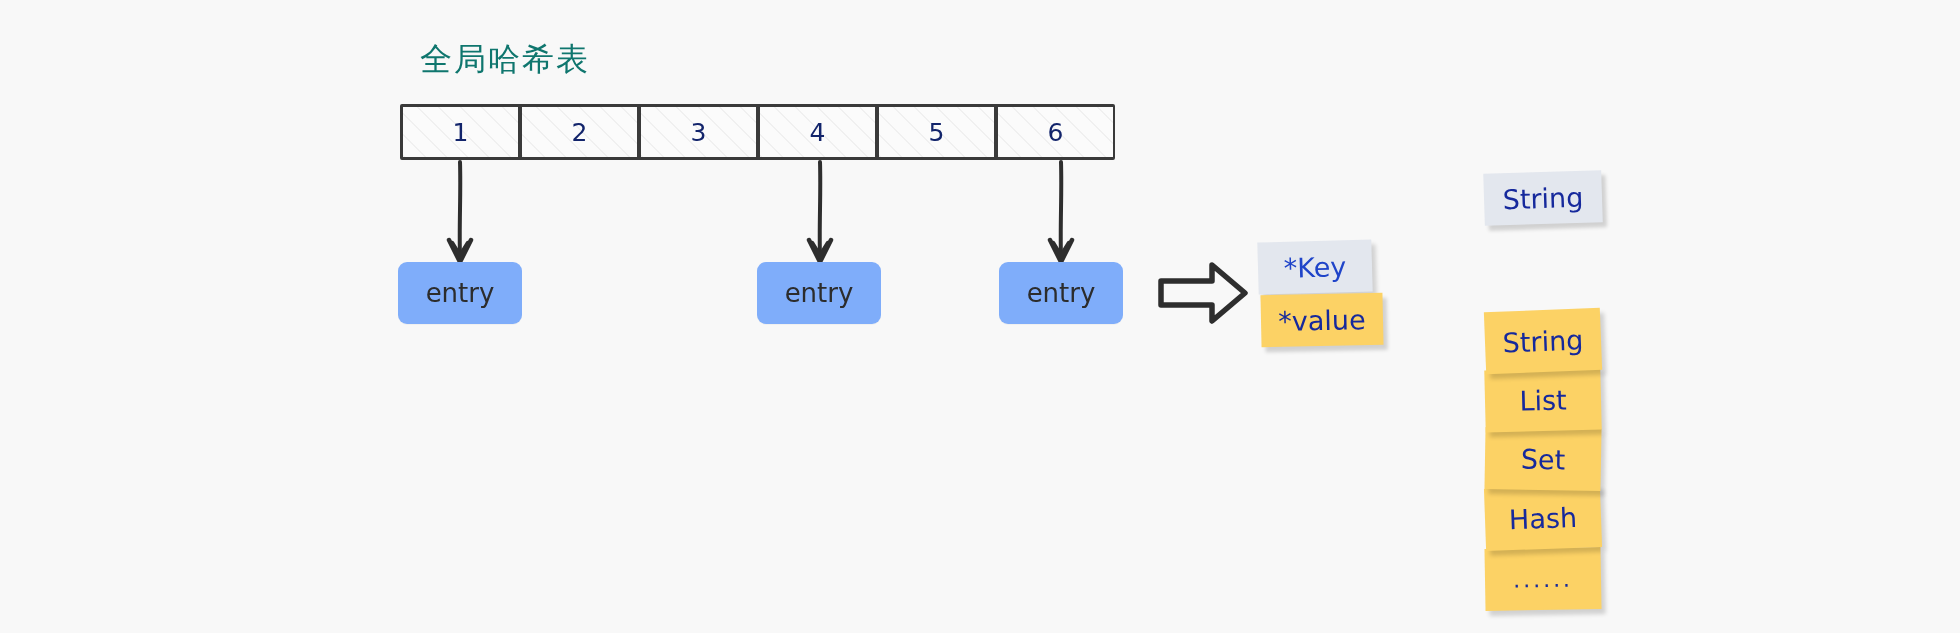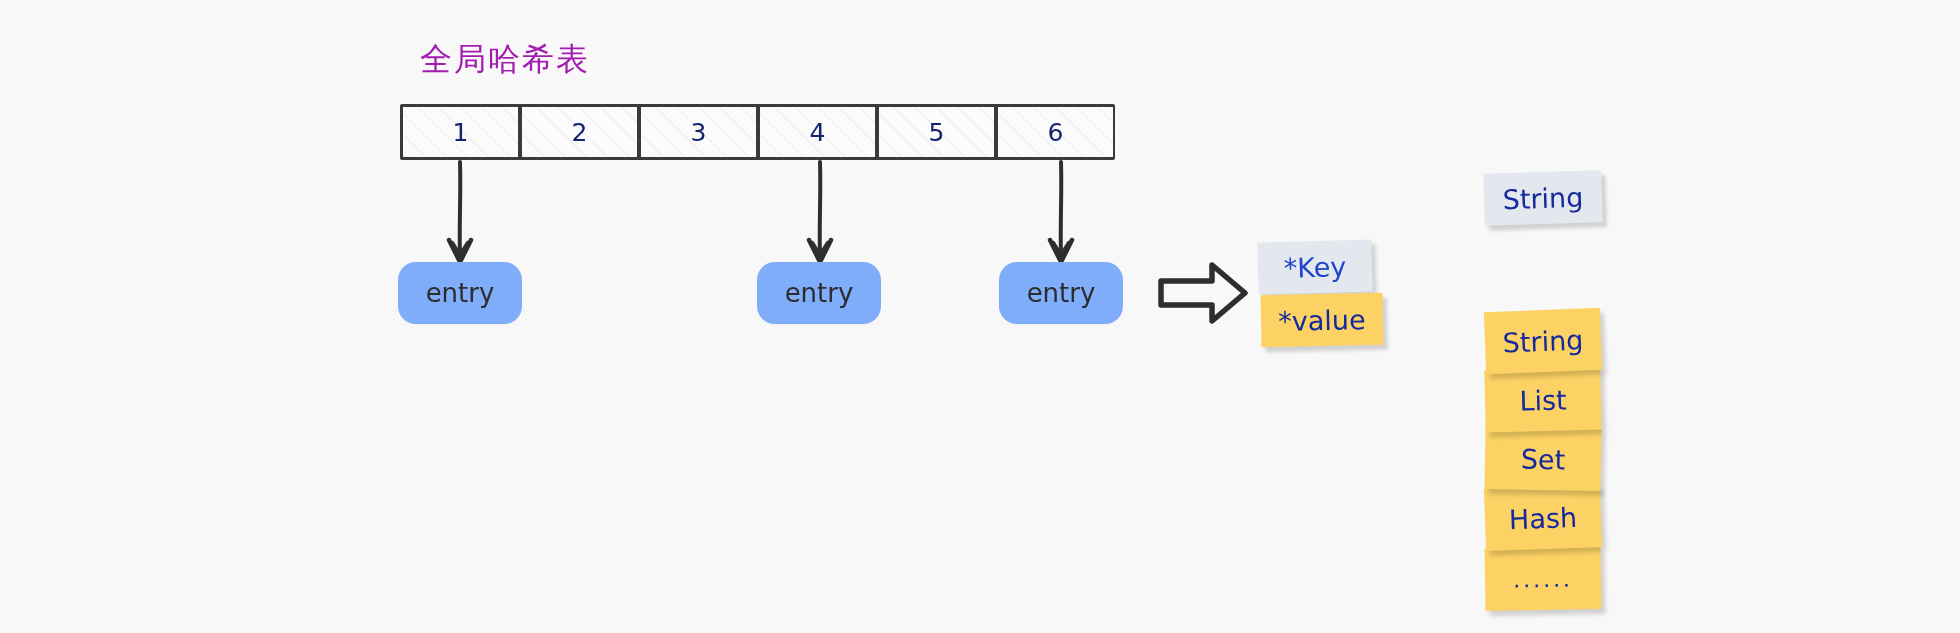--- a/index.html
+++ b/index.html
@@ -22,21 +22,21 @@
     height: 633px;
   }
 
   
   .title {
     position: absolute;
     left: 420px;
     top: 38px;
     font-family: "DejaVu Sans", sans-serif;
     font-size: 32px;
-    color: #a21caf;
+    color: #0f766e;
     letter-spacing: 2px;
     white-space: nowrap;
   }
 
   
   .hashtable {
     position: absolute;
     left: 400px;
     top: 104px;
     display: flex;
@@ -65,21 +65,21 @@
   }
   .cell:first-child { border-radius: 2px 0 0 2px; }
   .cell:last-child { border-radius: 0 2px 2px 0; }
 
   
   .entry {
     position: absolute;
     width: 124px;
     height: 62px;
     background: #7fadfa;
-    border-radius: 18px;
+    border-radius: 9px;
     display: flex;
     align-items: center;
     justify-content: center;
     font-size: 26px;
     color: #2c2c2c;
     font-family: "DejaVu Sans", sans-serif;
     box-shadow: 0 1px 0 rgba(0,0,0,0.03);
   }
   .entry-1 { left: 398px; top: 262px; }
   .entry-2 { left: 757px; top: 262px; }

